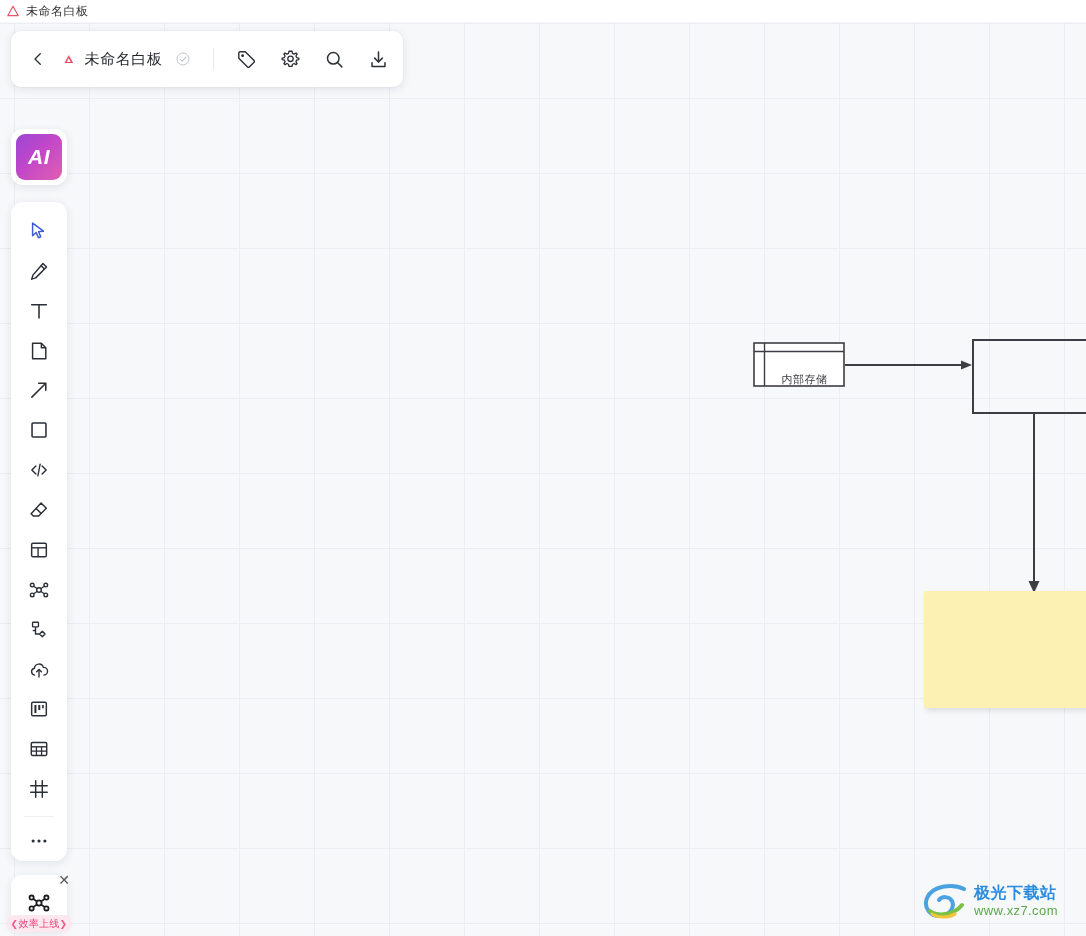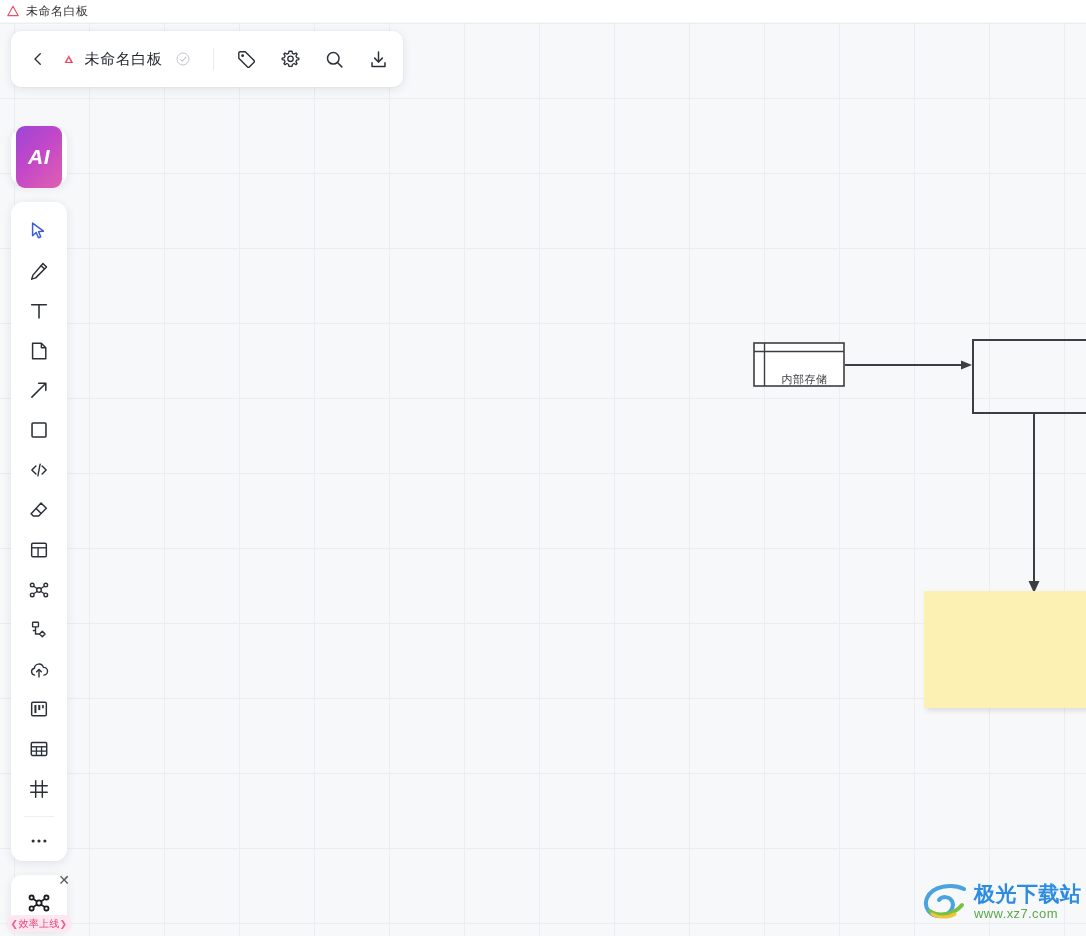--- a/index.html
+++ b/index.html
@@ -65,21 +65,21 @@
   
   .ai-wrap {
     position: absolute; left: 11px; top: 129px;
     width: 56px; height: 56px;
     background: #fff; border-radius: 12px;
     box-shadow: 0 2px 10px rgba(20,30,60,.10);
     display:flex; align-items:center; justify-content:center;
     z-index: 40;
   }
   .ai-btn {
-    width: 46px; height: 62px; border-radius: 9px;
+    width: 46px; height: 46px; border-radius: 9px;
     background: linear-gradient(135deg,#9b46d6 0%, #c247c9 45%, #e060b0 100%);
     display:flex; align-items:center; justify-content:center;
     color:#fff; font-style: italic; font-weight: 700; font-size: 21px;
     letter-spacing: .5px; cursor: pointer;
     font-family: "Liberation Sans", sans-serif;
   }
 
   
   .rail {
     position: absolute; left: 11px; top: 202px;
@@ -133,21 +133,21 @@
     box-shadow: 2px 3px 5px rgba(0,0,0,.10);
     z-index: 5;
   }
 
   .wm {
     position: absolute; left: 922px; top: 875px;
     width: 164px; height: 52px; z-index: 50;
     display:flex; align-items:center; gap:6px;
   }
   .wm-text { display:flex; flex-direction:column; line-height:1; }
-  .wm-t1 { font-size: 21px; font-weight: 700; color:#2b8ce0; letter-spacing:.5px; }
+  .wm-t1 { font-size: 16px; font-weight: 700; color:#2b8ce0; letter-spacing:.5px; }
   .wm-t2 { font-size: 13px; font-weight: 400; color:#5aa84a; letter-spacing:.4px; margin-top:3px; }
 </style>
 </head>
 <body>
 
 <div id="app">
 
   <div class="canvas">
 
     <svg class="diagram" viewBox="0 0 1086 914" width="1086" height="914">

